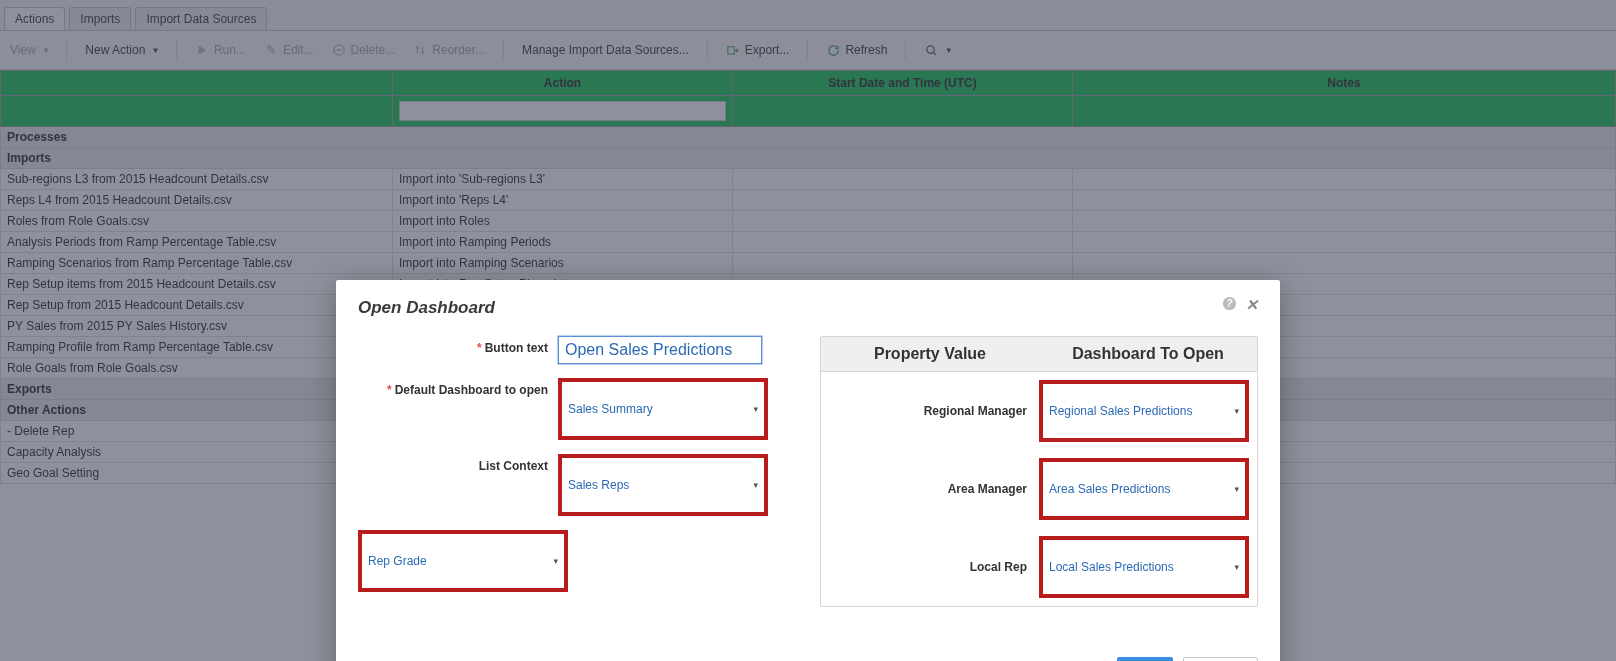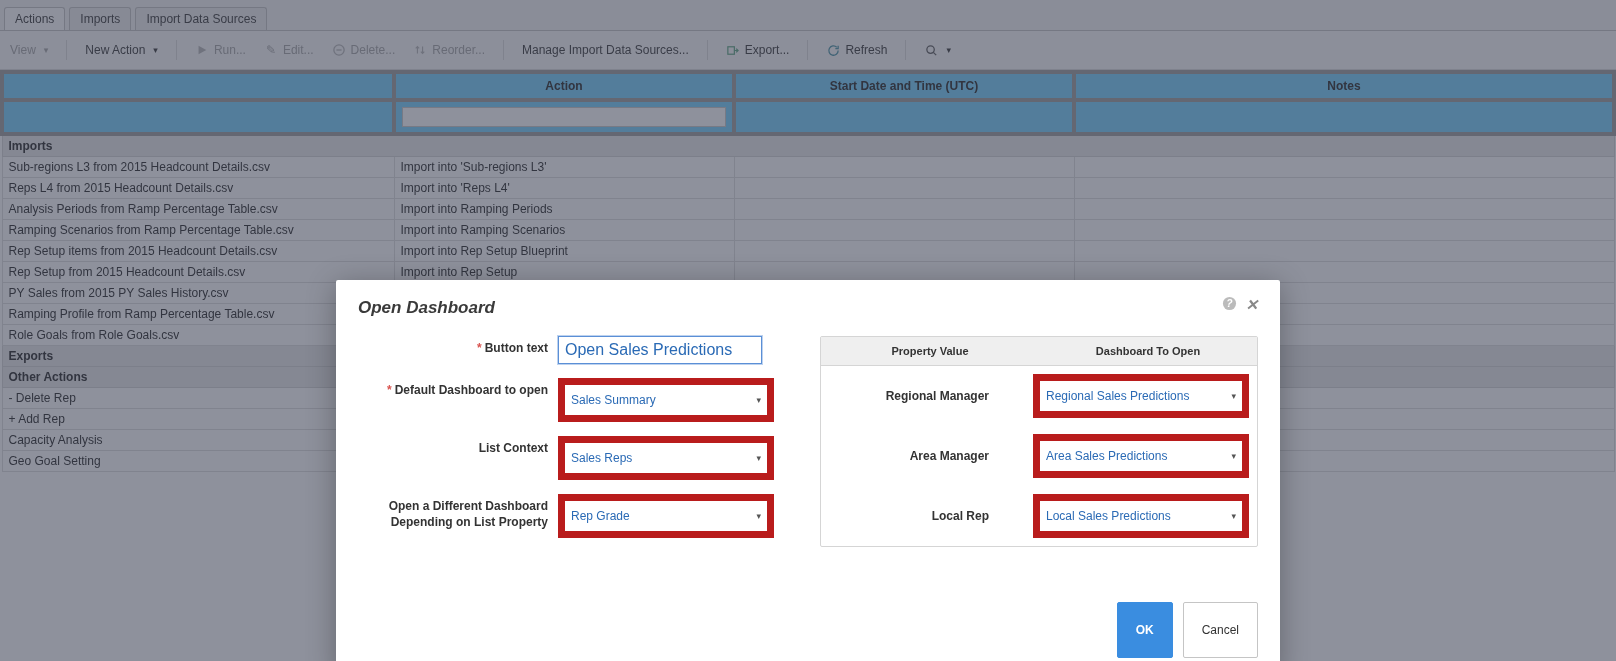--- a/index.html
+++ b/index.html
@@ -62,22 +62,22 @@
     width: 14px; height: 14px;
     align-items: center; justify-content: center;
   }
 
   table.grid {
     width: 100%;
     border-collapse: collapse;
     table-layout: fixed;
   }
   table.grid thead th {
-    background: #7dd3fc;
-    border: 4px solid #a3a3a3;
+    background: #22c55e;
+    border: 1px solid #a3a3a3;
     font-weight: bold;
     padding: 5px 6px;
     text-align: center;
     font-size: 12px;
     color: #333;
   }
   table.grid td {
     border: 1px solid #e0e0e0;
     padding: 2px 6px;
     height: 16px;
@@ -160,22 +160,22 @@
     padding: 4px 6px;
     font-size: 16px;
     width: 190px;
     color: #2a6ab5;
   }
   .text-input.focus {
     border: 1px solid #5b8fd6;
     box-shadow: 0 0 0 1px rgba(90,143,214,.4);
   }
   .select-box {
-    border: 7px solid #b91c1c;
-    padding: 8px 6px;
+    border: 4px solid #b91c1c;
+    padding: 20px 6px;
     font-size: 12px;
     width: 190px;
     color: #2a6ab5;
     display: flex;
     justify-content: space-between;
     align-items: center;
     cursor: pointer;
     background: #fff;
   }
   .select-box .caret { color: #555; font-size: 9px; }
@@ -188,27 +188,26 @@
   .prop-head {
     display: flex;
     background: #efefef;
     border-bottom: 1px solid #d5d5d5;
   }
   .prop-head > div {
     flex: 1;
     text-align: center;
     font-weight: bold;
     padding: 8px 6px;
-    font-size: 11px;
+    font-size: 16px;
   }
   .prop-row {
     display: flex;
     align-items: center;
     padding: 8px 8px;
-    gap: 32px;
   }
   .prop-row .prop-label {
     flex: 1;
     text-align: right;
     font-weight: bold;
     padding-right: 12px;
     font-size: 12px;
   }
   .prop-row .select-box { width: 190px; }
 
@@ -335,35 +334,44 @@
         </tr>
         <tr>
           <th class="filter-cell"></th>
           <th class="filter-cell"><input class="filter-input" type="text" style=""></th>
           <th class="filter-cell"></th>
           <th class="filter-cell"></th>
         </tr>
       </thead>
       <tbody id="grid-body">
           <tr class="section">
+            <td colspan="4">Processes</td>
+          </tr>
+          <tr class="section">
             <td colspan="4">Imports</td>
           </tr>
           <tr>
             <td class="indent">Sub-regions L3 from 2015 Headcount Details.csv</td>
             <td>Import into 'Sub-regions L3'</td>
             <td></td>
             <td></td>
           </tr>
           <tr>
             <td class="indent">Reps L4 from 2015 Headcount Details.csv</td>
             <td>Import into 'Reps L4'</td>
             <td></td>
             <td></td>
           </tr>
           <tr>
+            <td class="indent">Roles from Role Goals.csv</td>
+            <td>Import into Roles</td>
+            <td></td>
+            <td></td>
+          </tr>
+          <tr>
             <td class="indent">Analysis Periods from Ramp Percentage Table.csv</td>
             <td>Import into Ramping Periods</td>
             <td></td>
             <td></td>
           </tr>
           <tr>
             <td class="indent">Ramping Scenarios from Ramp Percentage Table.csv</td>
             <td>Import into Ramping Scenarios</td>
             <td></td>
             <td></td>
@@ -399,26 +407,20 @@
             <td></td>
           </tr>
           <tr class="section">
             <td colspan="4">Exports</td>
           </tr>
           <tr class="section">
             <td colspan="4">Other Actions</td>
           </tr>
           <tr>
             <td class="indent">- Delete Rep</td>
-            <td></td>
-            <td></td>
-            <td></td>
-          </tr>
-          <tr>
-            <td class="indent">+ Add Rep</td>
             <td></td>
             <td></td>
             <td></td>
           </tr>
           <tr>
             <td class="indent">Capacity Analysis</td>
             <td></td>
             <td></td>
             <td></td>
           </tr>
@@ -461,21 +463,20 @@
             </div>
           </div>
           <div class="form-row">
             <div class="form-label">List Context</div>
             <div class="select-box">
               <span>Sales Reps</span>
               <span class="caret">▾</span>
             </div>
           </div>
           <div class="form-row">
-            <div class="form-label">Open a Different Dashboard Depending on List Property</div>
             <div class="select-box">
               <span>Rep Grade</span>
               <span class="caret">▾</span>
             </div>
           </div>
         </div>
 
         <div class="right-col">
           <div class="prop-table">
             <div class="prop-head">

